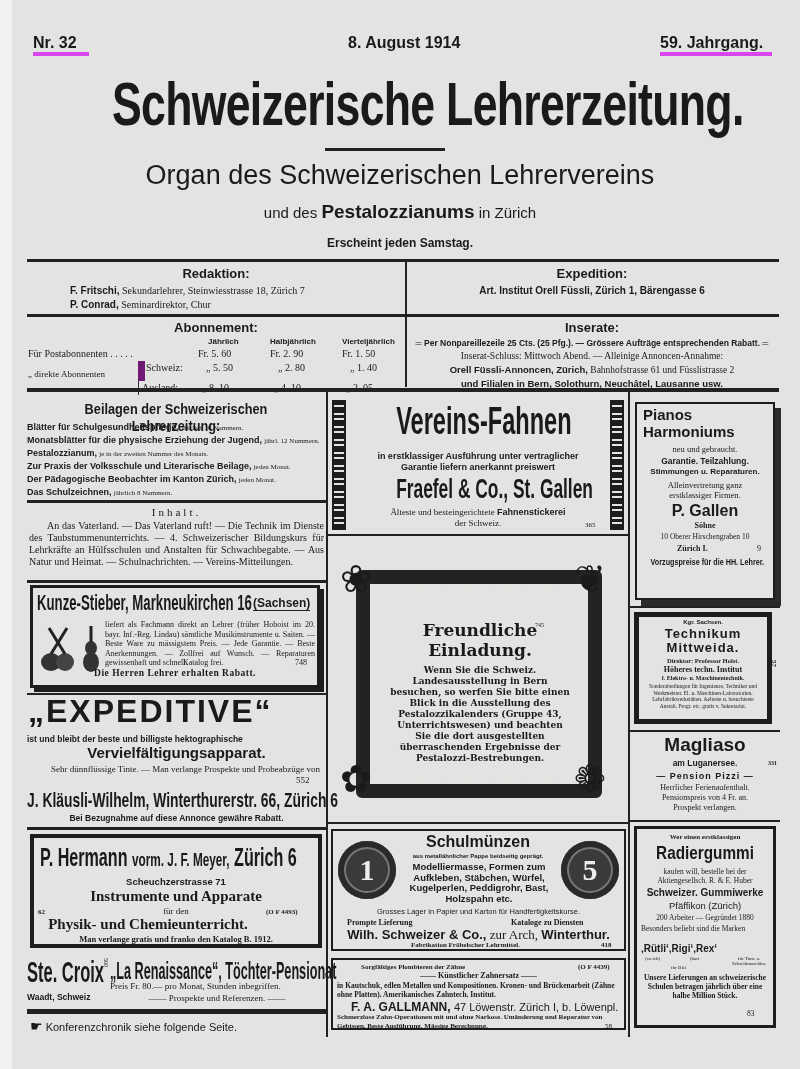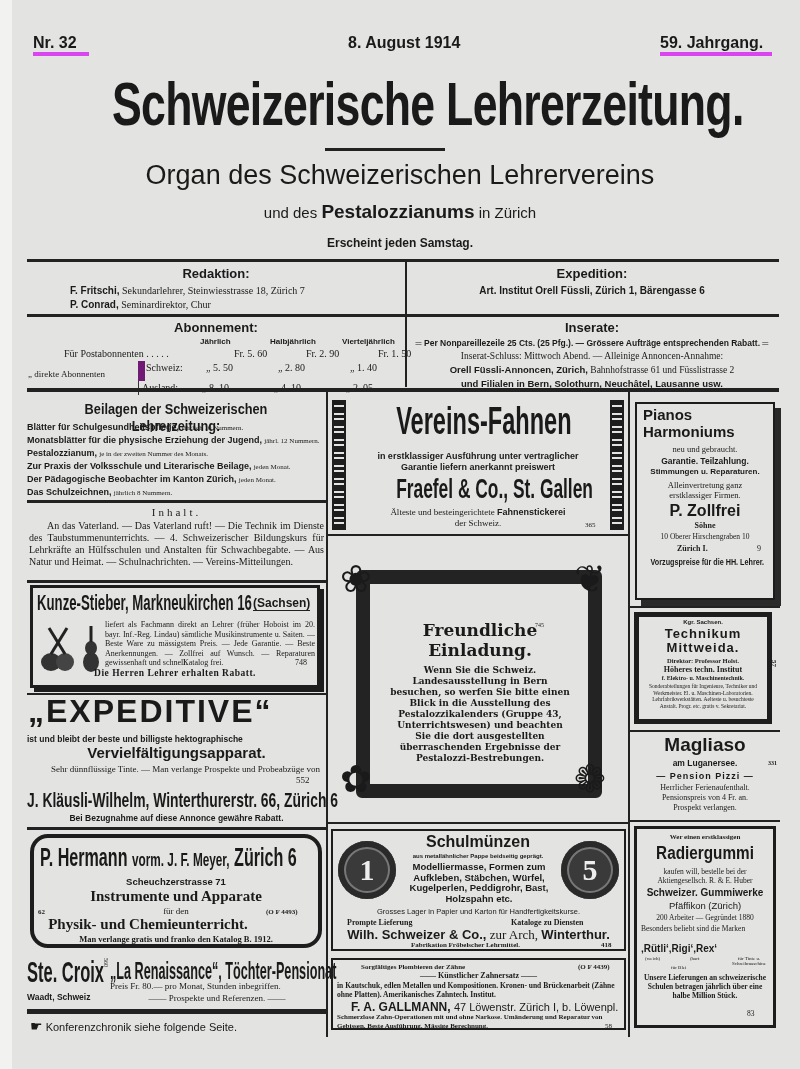--- a/index.html
+++ b/index.html
@@ -53,25 +53,25 @@
 <div class="abs" style="left:70px;top:284px;font-size:10px;line-height:14px;">
   <div><span class="sans b">F. Fritschi,</span> <span>Sekundarlehrer, Steinwiesstrasse 18, Zürich 7</span></div>
   <div><span class="sans b">P. Conrad,</span> <span>Seminardirektor, Chur</span></div>
 </div>
 <div class="abs center sans b" style="left:405px;width:374px;top:266px;font-size:13px;">Expedition:</div>
 <div class="abs center sans b" style="left:405px;width:374px;top:285px;font-size:10px;">Art. Institut Orell Füssli, Zürich 1, Bärengasse 6</div>
 <div class="rule" style="left:27px;top:314px;width:752px;height:3px;"></div>
 
 <div class="vline" style="left:405px;top:317px;height:70px;"></div>
 <div class="abs center sans b" style="left:27px;width:378px;top:320px;font-size:13px;">Abonnement:</div>
-<div class="abs sans b" style="left:200px;top:337px;font-size:8px;">Jährlich</div>
+<div class="abs sans b" style="left:208px;top:337px;font-size:8px;">Jährlich</div>
 <div class="abs sans b" style="left:270px;top:337px;font-size:8px;">Halbjährlich</div>
 <div class="abs sans b" style="left:342px;top:337px;font-size:8px;">Vierteljährlich</div>
 <div class="abs" style="left:28px;top:347px;font-size:10px;line-height:14px;">
-  <div style="display:flex;margin-left:36px;">
+  <div style="display:flex;">
       <span style="width:170px">Für Postabonnenten . . . . .</span>
       <span style="width:72px">Fr. 5. 60</span>
       <span style="width:72px">Fr. 2. 90</span>
       <span>Fr. 1. 50</span>
     </div>
   <div style="display:flex;">
       <span style="width:110px;font-size:9px;padding-top:6px">„ direkte Abonnenten</span>
       <span style="width:60px;border-left:7px solid #701a75;padding-left:1px">Schweiz:</span>
       <span style="width:72px">„ 5. 50</span>
       <span style="width:72px">„ 2. 80</span>
@@ -132,21 +132,21 @@
 <div class="rule" style="left:27px;top:693px;width:299px;height:2px;"></div>
 <div class="abs sans" style="left:28px;top:693px;font-size:32px;font-weight:900;letter-spacing:2px;">„EXPEDITIVE“</div>
 <div class="abs sans b" style="left:27px;top:734px;font-size:8.5px;">ist und bleibt der beste und billigste hektographische</div>
 <div class="abs center sans" style="left:27px;width:299px;top:744px;font-size:15px;font-weight:900;">Vervielfältigungsapparat.</div>
 <div class="abs" style="left:27px;top:764px;width:296px;font-size:9px;line-height:11px;text-align:justify;text-indent:24px;">Sehr dünnflüssige Tinte. — Man verlange Prospekte und Probeabzüge von</div>
 <div class="abs" style="left:296px;top:775px;font-size:9px;">552</div>
 <div class="abs sans b" style="left:27px;top:788px;font-size:21px;white-space:nowrap;transform:scaleX(0.66);transform-origin:left top;">J. Kläusli-Wilhelm, Winterthurerstr. 66, Zürich 6</div>
 <div class="abs center sans b" style="left:27px;width:299px;top:813px;font-size:8.5px;">Bei Bezugnahme auf diese Annonce gewähre Rabatt.</div>
 <div class="rule" style="left:27px;top:827px;width:299px;height:3px;"></div>
 
-<div class="box" style="left:30px;top:834px;width:292px;height:114px;border-width:4px;border-radius:18px;">
+<div class="box" style="left:30px;top:834px;width:292px;height:114px;border-width:4px;">
   <div class="abs sans b" style="left:6px;top:4px;font-size:26px;white-space:nowrap;transform:scaleX(0.62);transform-origin:left top;">
     <span>P. Hermann</span> <span style="font-size:19px">vorm. J. F. Meyer,</span> <span>Zürich 6</span>
   </div>
   <div class="abs center sans b" style="left:0;width:284px;top:38px;font-size:9.5px;">Scheuchzerstrasse 71</div>
   <div class="abs center b" style="left:0;width:284px;top:50px;font-size:15px;">Instrumente und Apparate</div>
   <div class="abs b" style="left:4px;top:70px;font-size:7px;">62</div>
   <div class="abs center" style="left:0;width:284px;top:68px;font-size:9px;">für den</div>
   <div class="abs b" style="left:232px;top:70px;font-size:7px;">(O F 4493)</div>
   <div class="abs center b" style="left:0;width:228px;top:78px;font-size:15px;">Physik- und Chemieunterricht.</div>
   <div class="abs center b" style="left:0;width:284px;top:96px;font-size:8.5px;">Man verlange gratis und franko den Katalog B. 1912.</div>
@@ -224,21 +224,21 @@
 
 <div class="box" style="left:635px;top:402px;width:140px;height:198px;border-width:2px;box-shadow:6px 6px 0 #2a2a2a;">
   <div class="abs sans b" style="left:6px;top:2px;font-size:15px;line-height:17px;">
     <div>Pianos</div>
       <div>Harmoniums</div>
   </div>
   <div class="abs center" style="left:0;width:136px;top:40px;font-size:8.5px;">neu und gebraucht.</div>
   <div class="abs center sans b" style="left:0;width:136px;top:52px;font-size:8.5px;">Garantie. Teilzahlung.</div>
   <div class="abs center sans b" style="left:0;width:136px;top:63px;font-size:8px;">Stimmungen u. Reparaturen.</div>
   <div class="abs center" style="left:10px;width:116px;top:76px;font-size:8.5px;line-height:10px;">Alleinvertretung ganz erstklassiger Firmen.</div>
-  <div class="abs center sans" style="left:0;width:136px;top:98px;font-size:16px;font-weight:900;">P. Zollfrei</div>
+  <div class="abs center sans" style="left:0;width:136px;top:98px;font-size:16px;font-weight:900;">P. Gallen</div>
   <div class="abs center b" style="left:0;width:136px;top:117px;font-size:8px;">Söhne</div>
   <div class="abs center" style="left:0;width:136px;top:128px;font-size:7.5px;">10 Oberer Hirschengraben 10</div>
   <div class="abs b" style="left:40px;top:140px;font-size:8px;">Zürich I.</div>
   <div class="abs" style="left:120px;top:140px;font-size:8px;">9</div>
   <div class="abs center sans b" style="left:0;width:136px;top:153px;font-size:9px;transform:scaleX(0.8);transform-origin:center;white-space:nowrap;">Vorzugspreise für die HH. Lehrer.</div>
 </div>
 <div class="rule" style="left:630px;top:606px;width:150px;height:2px;"></div>
 
 <div class="box" style="left:634px;top:612px;width:138px;height:112px;border-width:5px;">
   <div class="abs center sans b" style="left:0;width:128px;top:2px;font-size:6px;">Kgr. Sachsen.</div>

